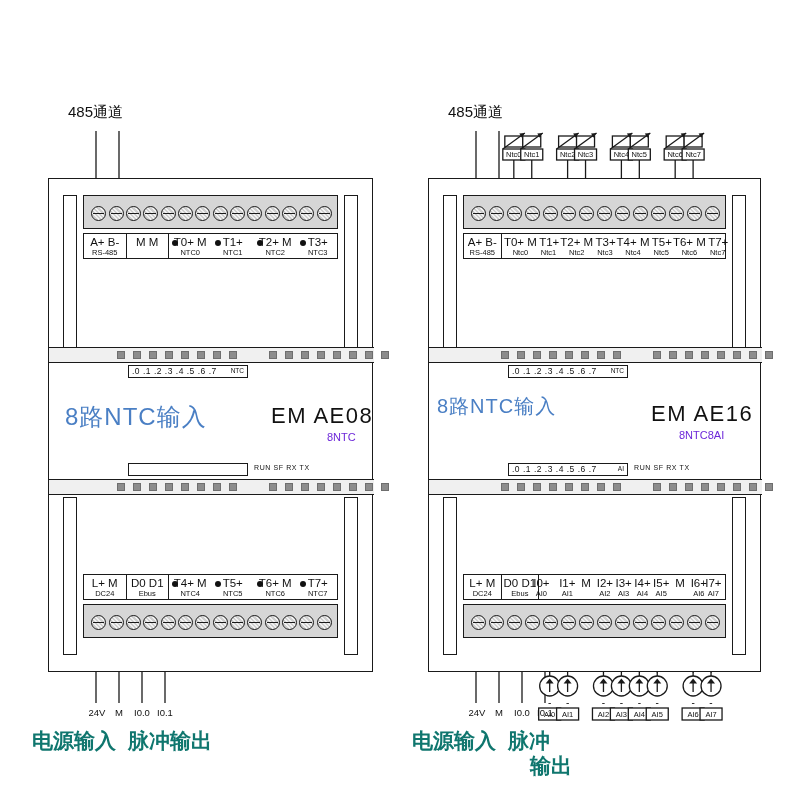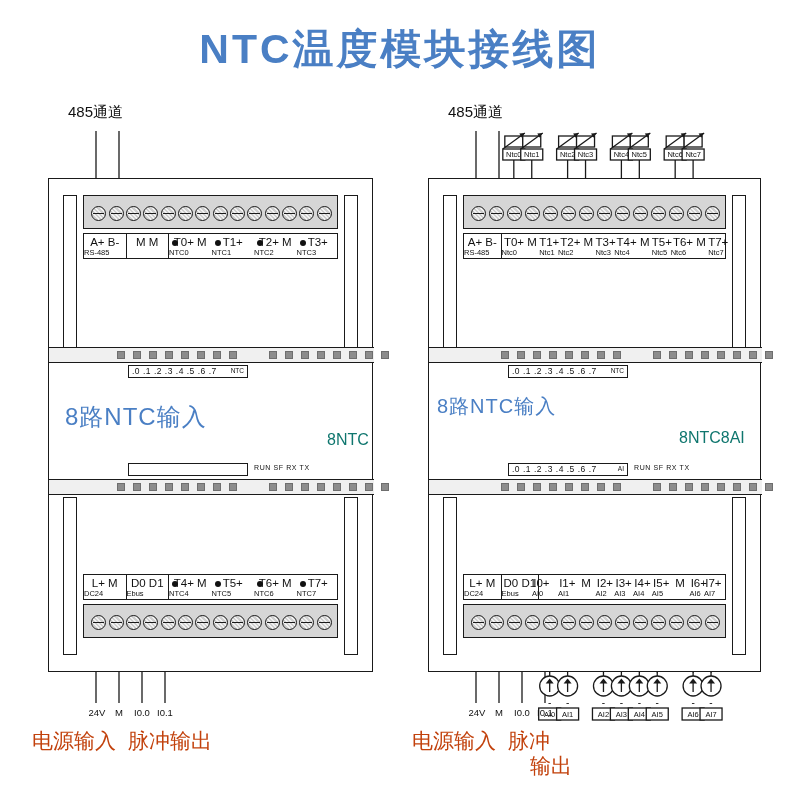--- a/index.html
+++ b/index.html
@@ -15,21 +15,21 @@
 
   
   #page-title{
     left:0;top:22px;width:800px;text-align:center;
     color:#4a7fc4;font-size:41px;letter-spacing:3px;font-weight:bold;
     white-space:nowrap;
   }
 
   
   .anno-cn{font-size:15px;color:#111;white-space:nowrap;}
-  .anno-cn-big{font-size:21px;color:#c2410c;white-space:nowrap;font-weight:normal;}
+  .anno-cn-big{font-size:21px;color:#0f766e;white-space:nowrap;font-weight:bold;}
   .anno-sm{font-size:9.5px;color:#111;white-space:nowrap;text-align:center;}
 
   
   .module{position:absolute;border:1.6px solid #1a1a1a;background:#fff;box-sizing:border-box;}
   .mod-band{position:absolute;left:0;background:#f0f0f0;border-top:1.6px solid #1a1a1a;border-bottom:1.6px solid #1a1a1a;box-sizing:border-box;}
 
   
   .rail{position:absolute;border:1.4px solid #1a1a1a;background:#fff;box-sizing:border-box;}
 
   
@@ -38,42 +38,41 @@
     border:1.4px solid #1a1a1a;background:
       repeating-linear-gradient(45deg,#cfcfcf 0 1.5px,#f2f2f2 1.5px 3px);
     box-sizing:border-box;}
   .screw:after{content:"";position:absolute;left:1px;right:1px;top:6px;height:1.4px;background:#1a1a1a;}
 
   
   .lrow{position:absolute;border:1.5px solid #1a1a1a;background:#fff;box-sizing:border-box;}
   .lcell{position:absolute;top:0;bottom:0;box-sizing:border-box;}
   .lcell.div{border-right:1.5px solid #1a1a1a;}
   .lmain{position:absolute;left:0;right:0;top:2px;text-align:center;font-size:11.5px;color:#111;white-space:nowrap;}
-  .lsub{position:absolute;left:0;right:0;bottom:1px;font-size:7.5px;color:#111;white-space:nowrap;}
+  .lsub{position:absolute;left:0;right:0;bottom:1px;text-align:center;font-size:7.5px;color:#111;white-space:nowrap;}
   .dot{position:absolute;width:6px;height:6px;border-radius:50%;background:#111;}
 
   
   .led{position:absolute;width:8px;height:8px;background:#8c8c8c;border:1px solid #6e6e6e;box-sizing:border-box;}
   .ledbox{position:absolute;border:1.3px solid #1a1a1a;background:#fff;box-sizing:border-box;}
   .ledbox-txt{position:absolute;left:3px;top:0px;font-size:8.5px;color:#111;white-space:nowrap;letter-spacing:.5px;}
   .ledbox-tag{position:absolute;right:3px;top:1px;font-size:6.5px;color:#111;white-space:nowrap;}
   .runtxt{position:absolute;font-size:7px;color:#111;white-space:nowrap;letter-spacing:.6px;}
 
   
   .face-cn{position:absolute;color:#4a7fc4;font-size:24px;white-space:nowrap;letter-spacing:1px;}
   .face-cn.sm{font-size:20px;}
   .face-model{position:absolute;color:#111;font-size:22px;white-space:nowrap;letter-spacing:1.5px;}
-  .face-sub{position:absolute;color:#0f766e;font-size:16px;white-space:nowrap;}
+  .face-sub{position:absolute;color:#6d28d9;font-size:11px;white-space:nowrap;}
 </style>
 </head>
 <body>
 
 <div class="canvas">
 
-  <div class="abs" id="page-title">NTC温度模块接线图</div>
 
   <svg class="layer" viewBox="0 0 800 800">
     <g stroke="#1a1a1a" stroke-width="1.3" fill="none">
 
       <line x1="96" y1="131" x2="96" y2="200"></line>
       <line x1="119" y1="131" x2="119" y2="200"></line>
 
       <line x1="96" y1="636" x2="96" y2="703"></line>
       <line x1="119" y1="636" x2="119" y2="703"></line>
       <line x1="142" y1="636" x2="142" y2="703"></line>
@@ -267,20 +266,21 @@
         <div class="led" style="left: 235.5px; top: 3px;"></div>
         <div class="led" style="left: 251.5px; top: 3px;"></div>
         <div class="led" style="left: 267.5px; top: 3px;"></div>
         <div class="led" style="left: 283.5px; top: 3px;"></div>
         <div class="led" style="left: 299.5px; top: 3px;"></div>
         <div class="led" style="left: 315.5px; top: 3px;"></div>
         <div class="led" style="left: 331.5px; top: 3px;"></div>
       </div>
 
     <div class="face-cn" style="left:16px;top:222px;">8路NTC输入</div>
+    <div class="face-model" style="left:222px;top:224px;">EM  AE08</div>
     <div class="face-sub" style="left:278px;top:252px;">8NTC</div>
   </div>
 
   <div class="tstrip" id="ts-left-top" style="left:83px;top:195px;width:255px;height:34px;">
       <div class="screw" style="left: 7.17857px; top: 9.5px;"></div>
       <div class="screw" style="left: 24.5357px; top: 9.5px;"></div>
       <div class="screw" style="left: 41.8929px; top: 9.5px;"></div>
       <div class="screw" style="left: 59.25px; top: 9.5px;"></div>
       <div class="screw" style="left: 76.6071px; top: 9.5px;"></div>
       <div class="screw" style="left: 93.9643px; top: 9.5px;"></div>
@@ -418,20 +418,21 @@
         <div class="led" style="left: 239.5px; top: 3px;"></div>
         <div class="led" style="left: 255.5px; top: 3px;"></div>
         <div class="led" style="left: 271.5px; top: 3px;"></div>
         <div class="led" style="left: 287.5px; top: 3px;"></div>
         <div class="led" style="left: 303.5px; top: 3px;"></div>
         <div class="led" style="left: 319.5px; top: 3px;"></div>
         <div class="led" style="left: 335.5px; top: 3px;"></div>
       </div>
 
     <div class="face-cn sm" style="left:8px;top:214px;">8路NTC输入</div>
+    <div class="face-model" style="left:222px;top:222px;">EM  AE16</div>
     <div class="face-sub" style="left:250px;top:250px;">8NTC8AI</div>
   </div>
 
   <div class="tstrip" id="ts-right-top" style="left:463px;top:195px;width:263px;height:34px;">
       <div class="screw" style="left: 7.46429px; top: 9.5px;"></div>
       <div class="screw" style="left: 25.3929px; top: 9.5px;"></div>
       <div class="screw" style="left: 43.3214px; top: 9.5px;"></div>
       <div class="screw" style="left: 61.25px; top: 9.5px;"></div>
       <div class="screw" style="left: 79.1786px; top: 9.5px;"></div>
       <div class="screw" style="left: 97.1071px; top: 9.5px;"></div>

